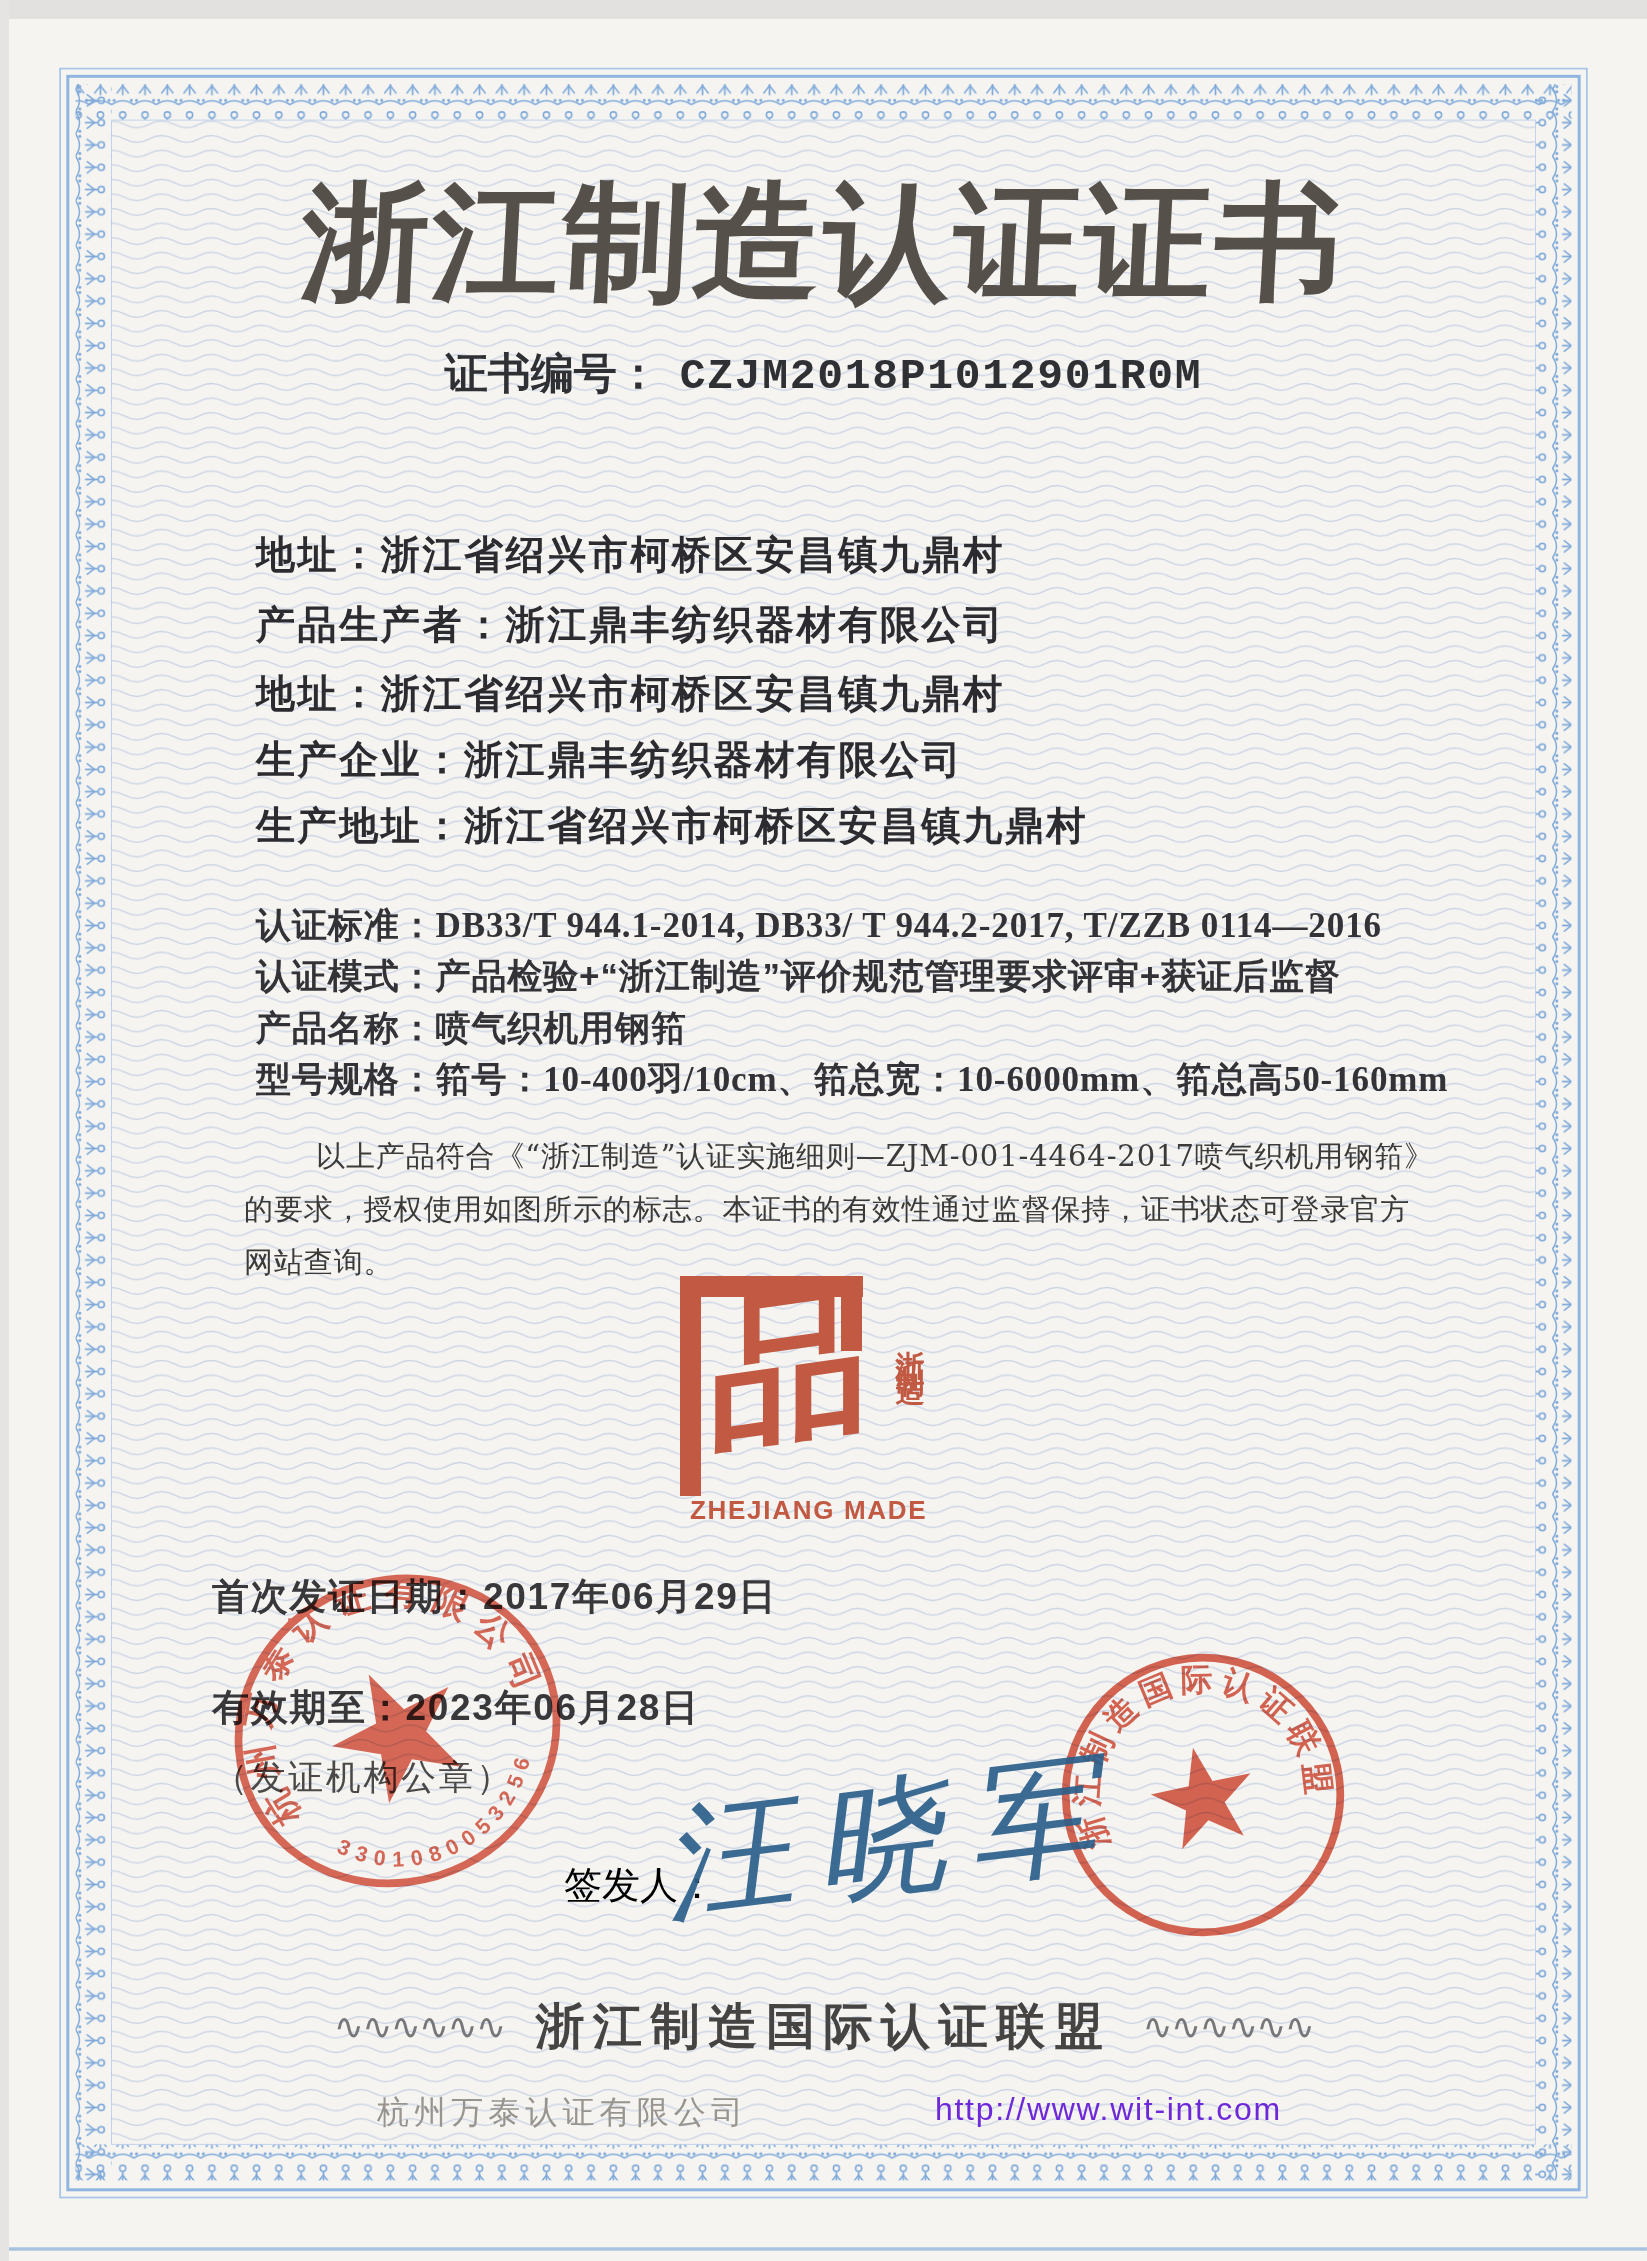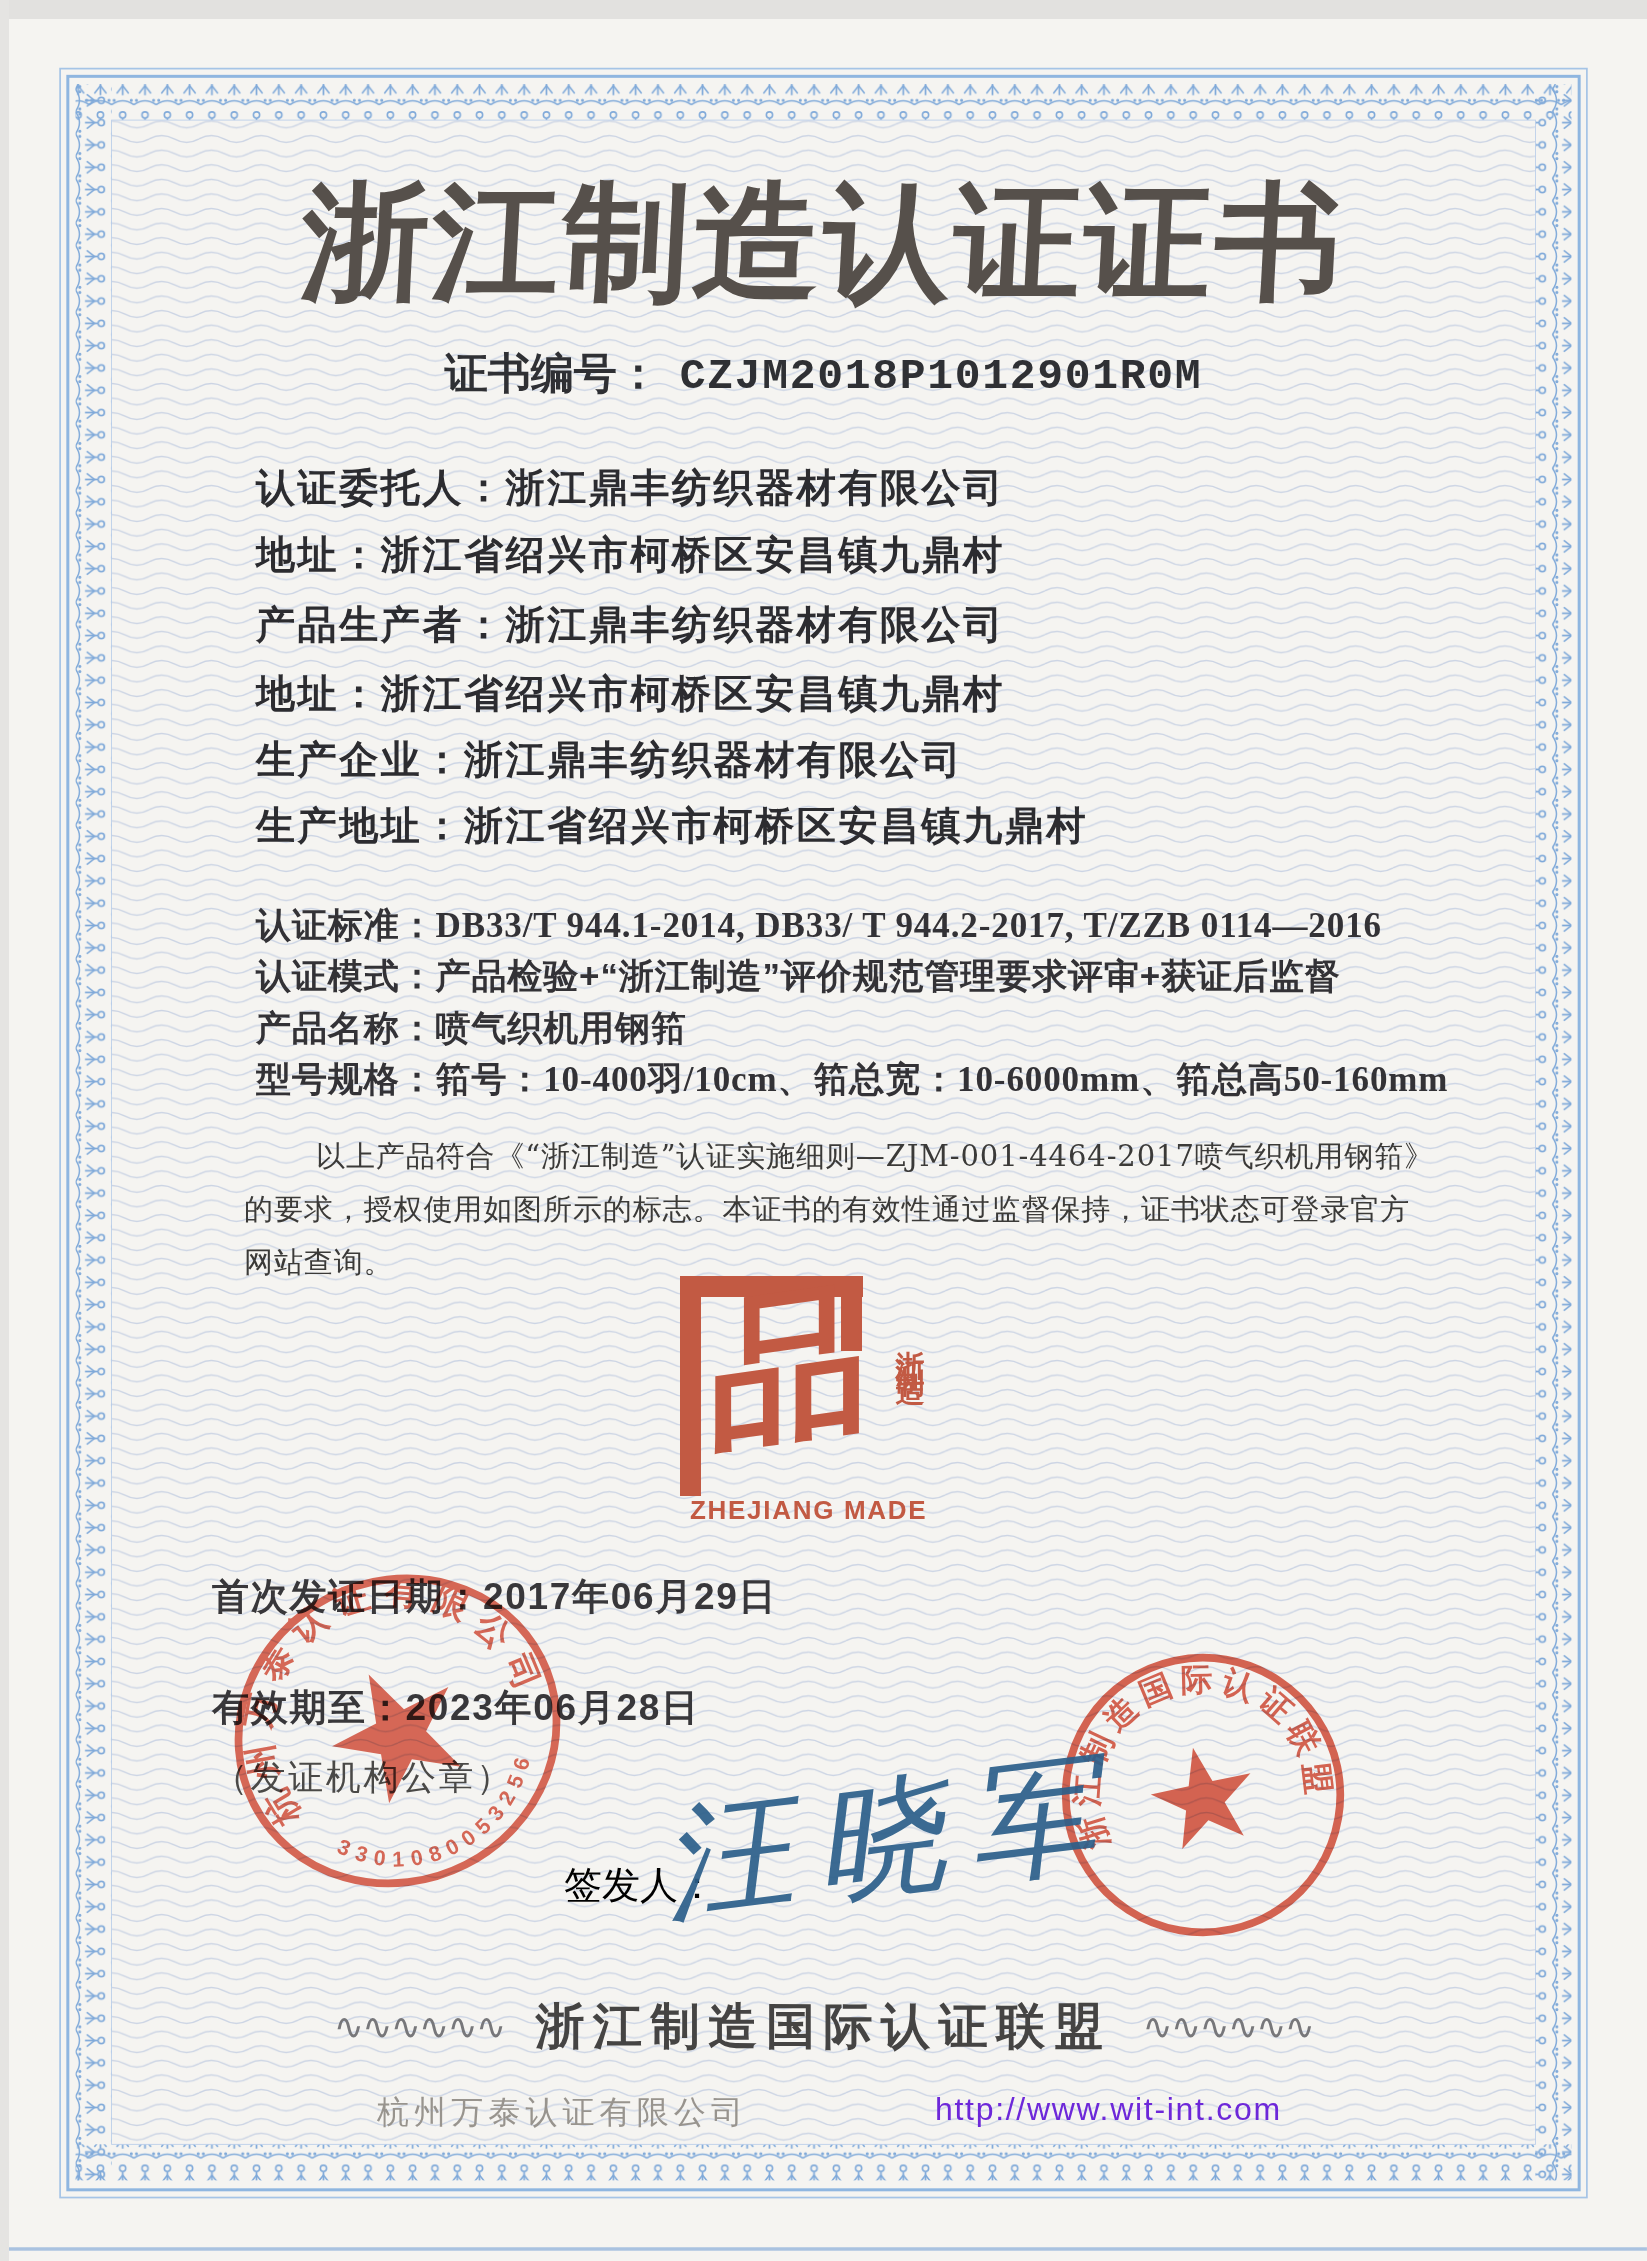--- a/index.html
+++ b/index.html
@@ -94,23 +94,20 @@
 
   <div class="abs z1 scan-top"></div>
   <div class="abs z1 scan-left"></div>
 
   <div class="abs z3 title">浙江制造认证证书</div>
 
   <div class="abs z3 certno">
     <span>证书编号：</span><span class="num">CZJM2018P1012901R0M</span>
   </div>
 
-  <div class="abs z3 party" style="top:461px">
-    <span>认证委托人：</span><span>浙江鼎丰纺织器材有限公司</span>
-  </div>
   <div class="abs z3 party" style="top:528px">
     <span>地址：</span><span>浙江省绍兴市柯桥区安昌镇九鼎村</span>
   </div>
   <div class="abs z3 party" style="top:598px">
     <span>产品生产者：</span><span>浙江鼎丰纺织器材有限公司</span>
   </div>
   <div class="abs z3 party" style="top:667px">
     <span>地址：</span><span>浙江省绍兴市柯桥区安昌镇九鼎村</span>
   </div>
   <div class="abs z3 party" style="top:799px">

